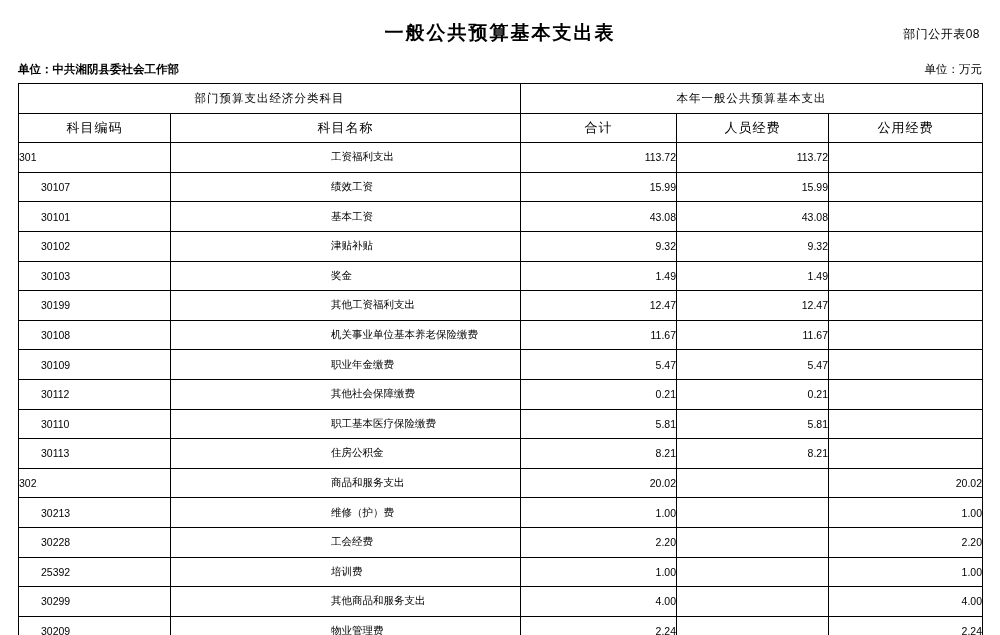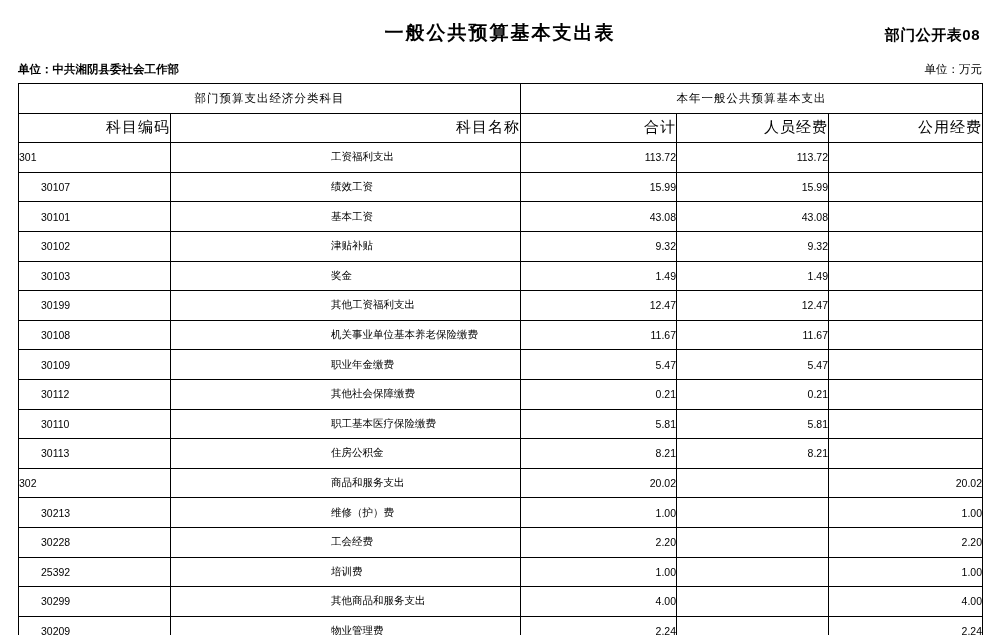--- a/index.html
+++ b/index.html
@@ -19,24 +19,23 @@
     width: 1000px;
     height: 635px;
     position: relative;
     box-sizing: border-box;
     padding: 0 18px;
   }
   .doc-tag {
     position: absolute;
     top: 6px;
     right: 20px;
-    font-size: 15px;
+    font-size: 12px;
     font-family: "Liberation Sans", sans-serif;
     letter-spacing: 0.5px;
-    font-weight: bold;
   }
   .title {
     text-align: center;
     font-size: 19px;
     font-weight: bold;
     letter-spacing: 2px;
     margin-top: 20px;
     font-family: Liberation Mono, monospace;
   }
   .meta-row {
@@ -68,22 +67,22 @@
     padding: 0;
     height: 28.6px;
     vertical-align: middle;
     font-weight: normal;
   }
   .grp-head {
     font-size: 11.5px;
     letter-spacing: 1px;
   }
   .col-head {
-    text-align: right;
-    font-size: 15px;
+    text-align: center;
+    font-size: 13px;
     letter-spacing: 1px;
   }
   td.code {
     padding-left: 6px;
     text-align: left;
     font-size: 10.5px;
   }
   td.code.indent {
     padding-left: 22px;
     margin-left: 44px;

